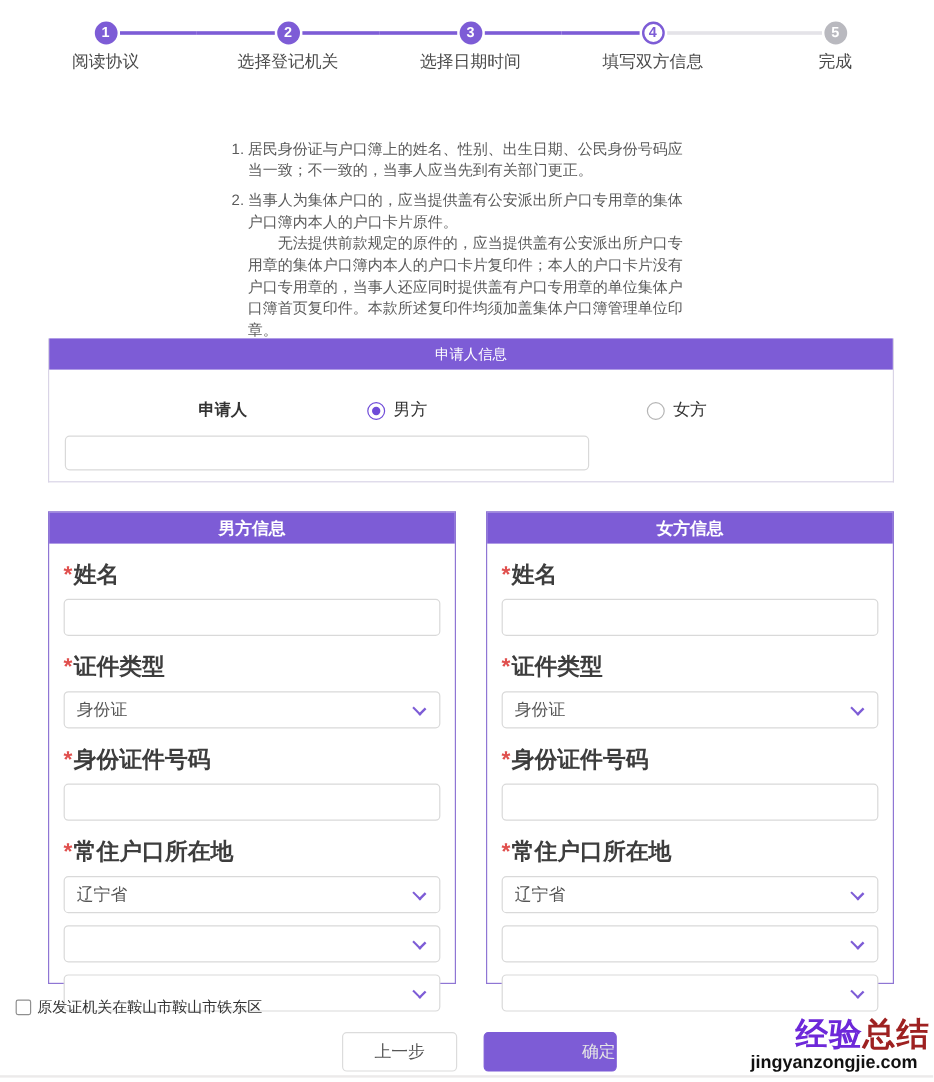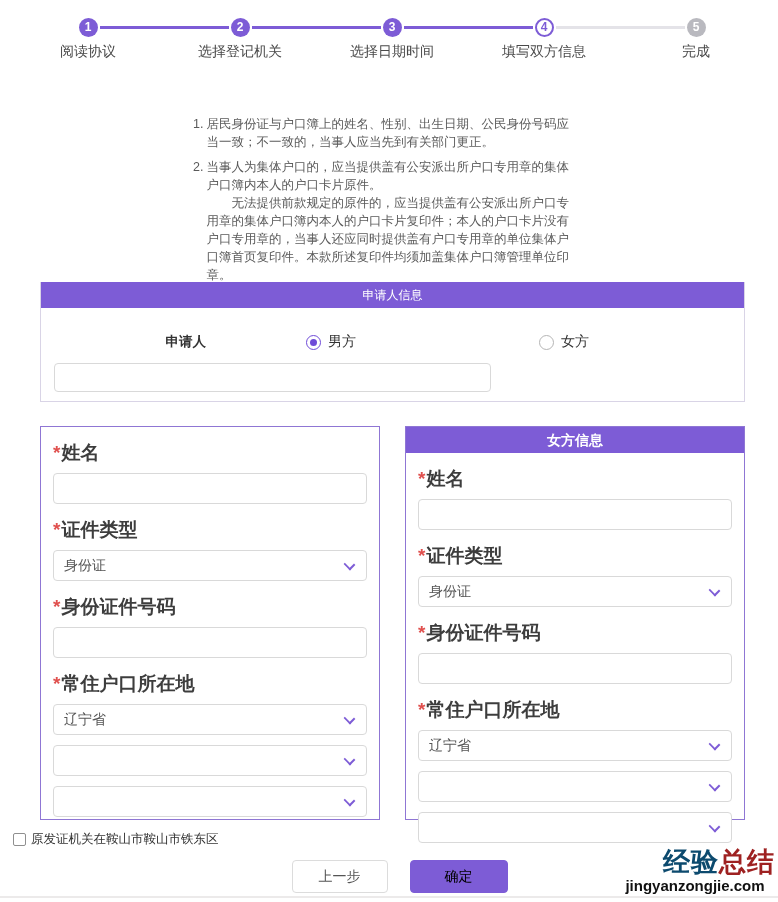--- a/index.html
+++ b/index.html
@@ -73,26 +73,26 @@
 
   
   .checkbox-row { position:absolute; top:831px; left:13px; display:flex; align-items:center; }
   .checkbox { width:13px; height:13px; border:1px solid #8f8f8f; border-radius:2px; background:#fff; }
   .checkbox-label { margin-left:5px; font-size:12.5px; color:#333; }
   .buttons-row { position:absolute; top:860px; left:0; width:778px;
     display:flex; justify-content:center; gap:22px;padding-left:21px; }
   .btn { height:33px; border-radius:4px; font-size:14px; cursor:pointer;
     font-family:"Liberation Sans","DejaVu Sans",sans-serif; }
   .btn-prev { width:96px; background:#fff; border:1px solid #dcdcdc; color:#555; }
-  .btn-confirm { width:98px; background:#7d5cd6; border:1px solid #7d5cd6; color:#000000; }
+  .btn-confirm { width:111px; background:#7d5cd6; border:1px solid #7d5cd6; color:#e5e5e5;text-align:right; }
 
   
   .watermark { position:absolute; top:849px; right:3px; text-align:center; line-height:1; }
   .wm-line1 { font-size:27px; font-weight:bold; letter-spacing:1px; white-space:nowrap; }
-  .wm-black { color:#0c4a6e;margin-left:48px; }
+  .wm-black { color:#6d28d9;margin-left:48px; }
   .wm-red { color:#9e2121; }
   .wm-line2 { font-size:15px; font-weight:bold; color:#111; margin-top:2px; }
 
   .bottom-line { position:absolute; left:0; top:896px; width:778px; border-top:2px solid #eceaea; }
 </style>
 </head>
 <body>
 
 <div class="page">
 
@@ -177,20 +177,21 @@
       </div>
       <div class="a-row">
         <input class="text-input" type="text" value="" style="">
       </div>
     </div>
   </div>
 
   <div class="panels">
 
     <div class="panel">
+      <div class="panel-header">男方信息</div>
       <div class="panel-body">
         <label class="f-label"><span class="req">*</span><span>姓名</span></label>
         <input class="text-input" type="text" value="" style="">
 
         <label class="f-label"><span class="req">*</span><span>证件类型</span></label>
         <div class="select-box">
           <span>身份证</span>
           <span class="chevron"></span>
         </div>
 

